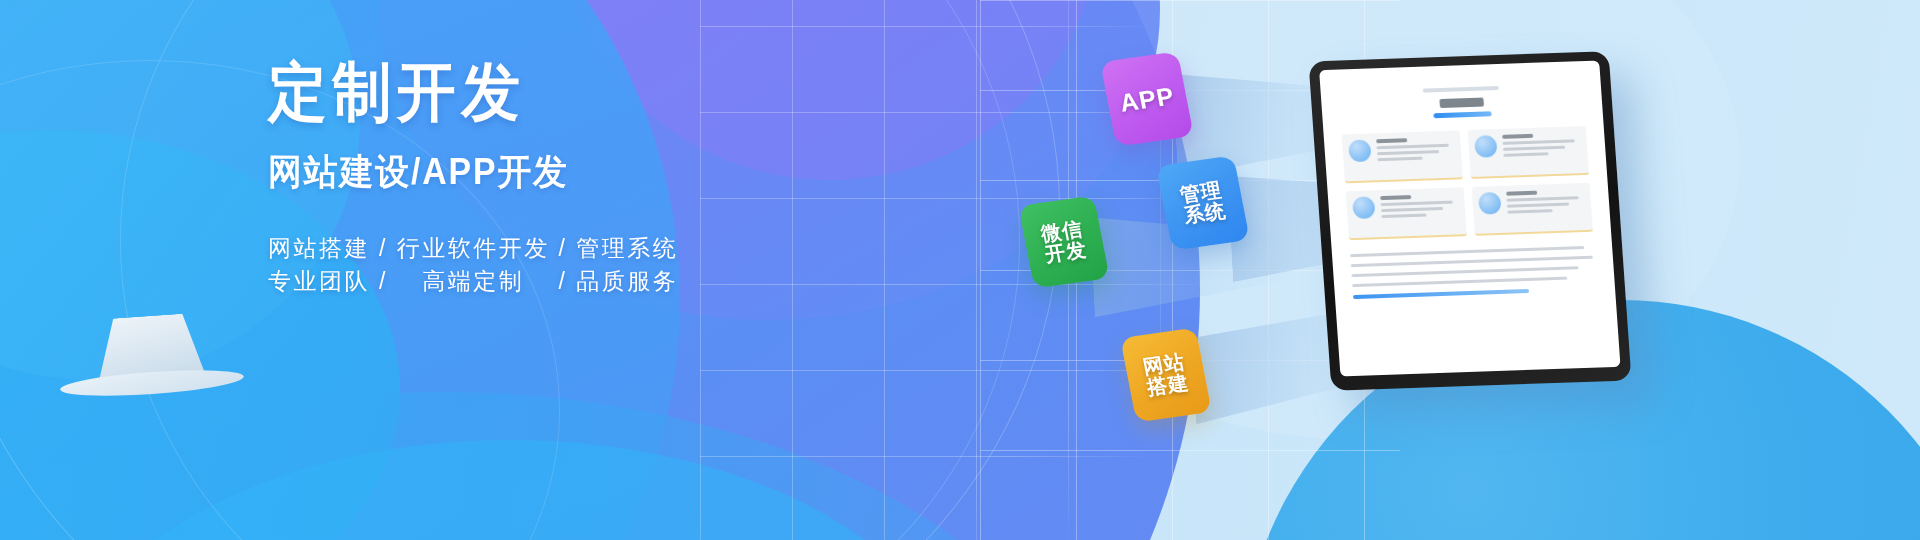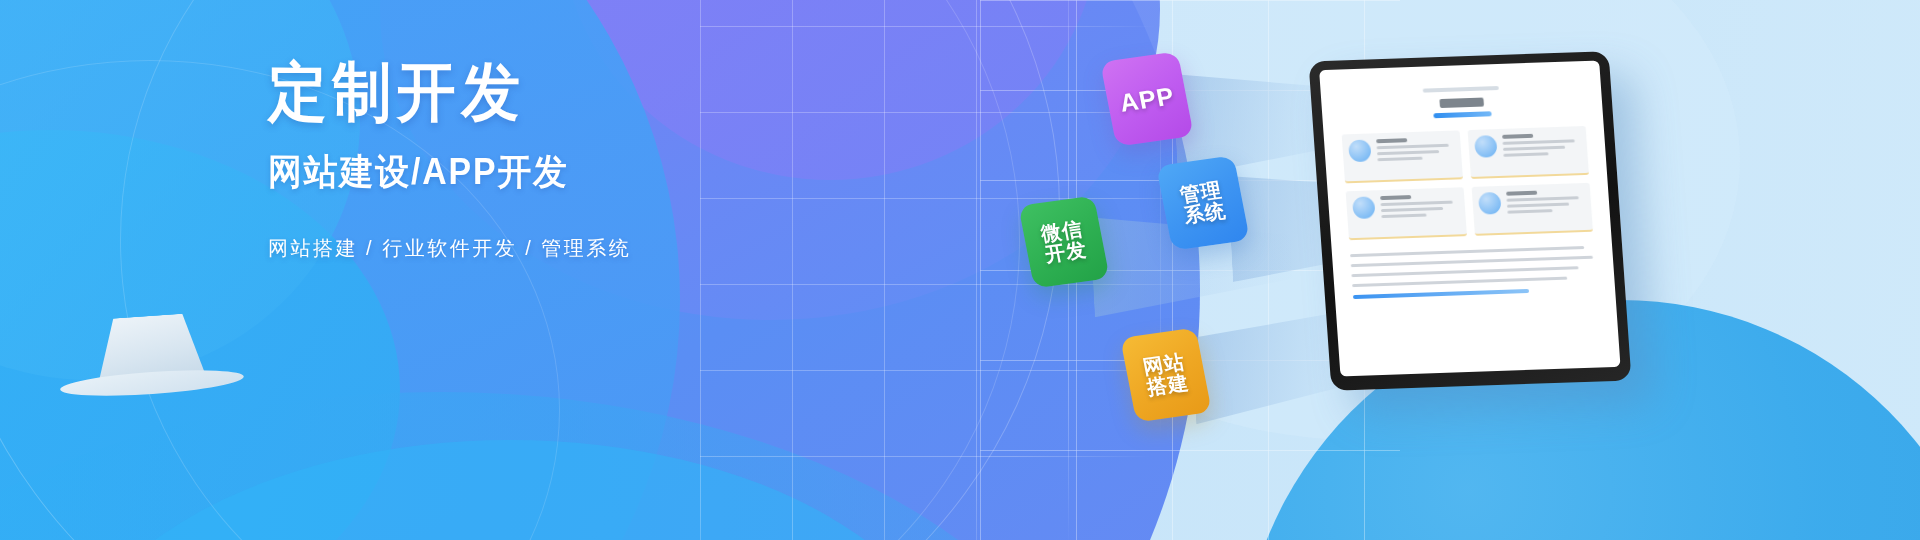--- a/index.html
+++ b/index.html
@@ -167,21 +167,21 @@
     text-shadow:0 2px 6px rgba(30,70,160,.25);
     transform:scaleX(.94);
     transform-origin:left center;
     white-space:nowrap;
   }
   .bullets{
     margin-top:42px;
   }
   .bullet-line{
     color:#ffffff;
-    font-size:20px;
+    font-size:23px;
     letter-spacing:2.5px;
     line-height:33px;
     white-space:nowrap;
     text-shadow:0 2px 5px rgba(30,70,160,.30);
   }
 
   
   .tile{
     position:absolute;
     border-radius:14px;
@@ -359,20 +359,21 @@
   <div class="arc arc-b"></div>
   <div class="arc arc-c"></div>
   <div class="bg-grid"></div>
   <div class="bg-grid2"></div>
 
   <div class="copy">
     <div class="headline">定制开发</div>
     <div class="subhead">网站建设/APP开发</div>
     <div class="bullets">
       <div class="bullet-line">网站搭建 / 行业软件开发 / 管理系统</div>
+      <div class="bullet-line">专业团队 /　 高端定制　 / 品质服务</div>
     </div>
   </div>
 
   <div class="tile-shadow" id="shadow-app"></div>
   <div class="tile-shadow" id="shadow-mgmt"></div>
   <div class="tile-shadow" id="shadow-wechat"></div>
   <div class="tile-shadow" id="shadow-web"></div>
 
   <div class="tile" id="tile-app">
     <span>APP</span>

